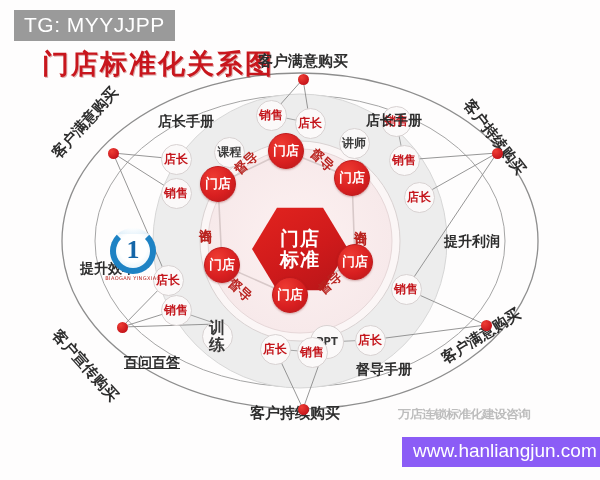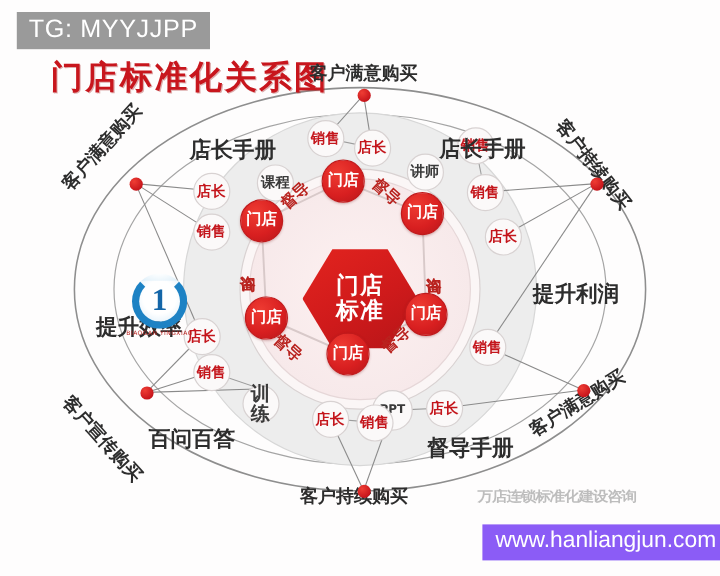--- a/index.html
+++ b/index.html
@@ -94,21 +94,21 @@
   }
   .ring-label.vert {
     writing-mode: vertical-rl;
     letter-spacing: 1px;
   }
 
   
   .outer-label {
     color: #2d2d2d;
     font-weight: bold;
-    font-size: 18px;
+    font-size: 14px;
     white-space: nowrap;
   }
   .outer-label.rot {
     transform-origin: left top;
   }
 
   
   .corner-dot {
     width: 11px; height: 11px;
     border-radius: 50%;
@@ -272,21 +272,21 @@
       <div class="abs ring-label" style="left: 330px; top: 283px; transform: translate(-50%, -50%) rotate(-42deg);">督导</div>
       <div class="abs ring-label" style="left: 240px; top: 290px; transform: translate(-50%, -50%) rotate(42deg);">督导</div>
       <div class="abs ring-label vert" style="left: 205px; top: 220px; transform: translate(-50%, -50%);">咨询</div>
       <div class="abs ring-label" style="left: 246px; top: 163px; transform: translate(-50%, -50%) rotate(-42deg);">督导</div>
     </div>
   <div id="layer-outer">
       <div class="abs outer-label" style="left: 158px; top: 113px;">店长手册</div>
       <div class="abs outer-label" style="left: 366px; top: 112px;">店长手册</div>
       <div class="abs outer-label" style="left: 80px; top: 212px; margin-top: 48px;">提升效率</div>
       <div class="abs outer-label" style="left: 444px; top: 233px;">提升利润</div>
-      <div class="abs outer-label" style="left: 124px; top: 354px;">百问百答</div>
+      <div class="abs outer-label" style="left: 124px; top: 354px; text-decoration: underline;">百问百答</div>
       <div class="abs outer-label" style="left: 356px; top: 361px;">督导手册</div>
     </div>
   <div id="layer-corner">
       <div class="abs outer-label rot" style="left: 258px; top: 52px; font-size: 15px;">客户满意购买</div>
       <div class="abs outer-label rot" style="left: 48px; top: 150px; font-size: 15px; transform: rotate(-48deg);">客户满意购买</div>
       <div class="abs outer-label rot" style="left: 474px; top: 96px; font-size: 15px; transform: rotate(52deg);">客户持续购买</div>
       <div class="abs outer-label rot" style="left: 62px; top: 326px; font-size: 15px; transform: rotate(48deg);">客户宣传购买</div>
       <div class="abs outer-label rot" style="left: 438px; top: 352px; font-size: 15px; transform: rotate(-32deg);">客户满意购买</div>
       <div class="abs outer-label rot" style="left: 250px; top: 404px; font-size: 15px;">客户持续购买</div>
     </div>

